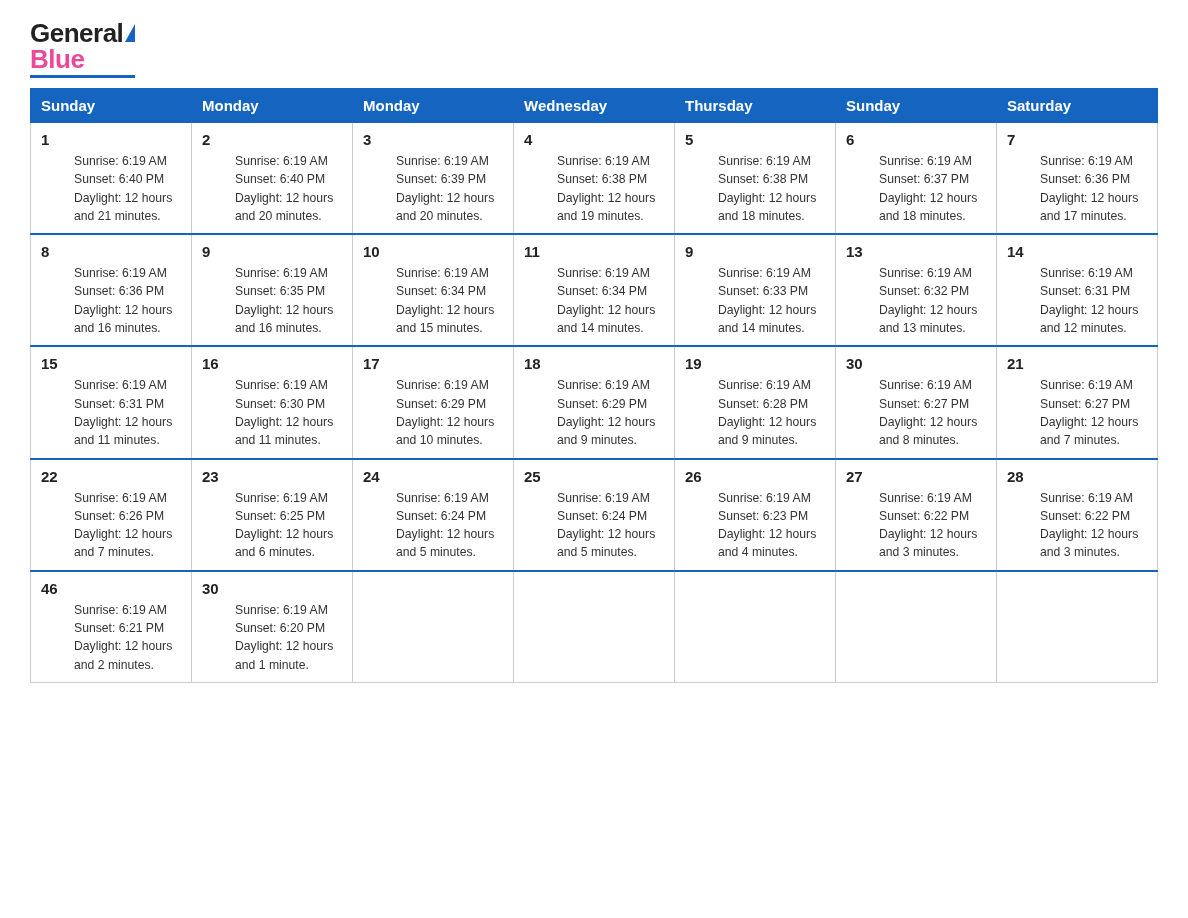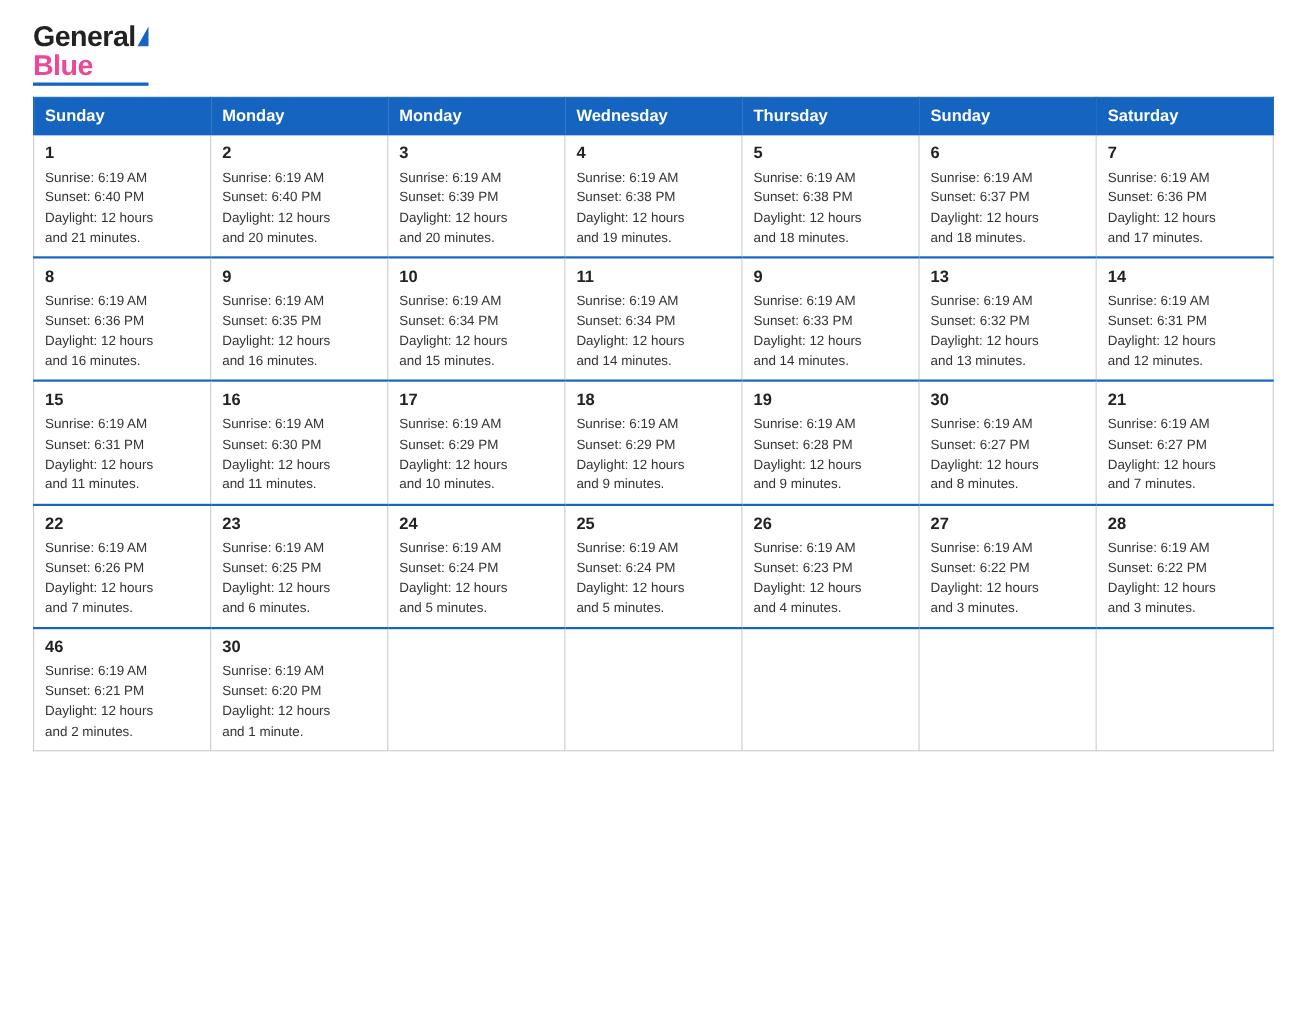--- a/index.html
+++ b/index.html
@@ -92,20 +92,21 @@
     .day-num {
       font-size: 15px;
       font-weight: bold;
       margin-bottom: 4px;
       color: #222;
     }
     .day-info {
       font-size: 12.2px;
       line-height: 1.5;
       color: #333;
+      margin-left: 33px;
     }
     .empty-cell {
       background: #fff;
     }
   </style>
 </head>
 <body>
 
 <div class="header">
   <div class="logo">

